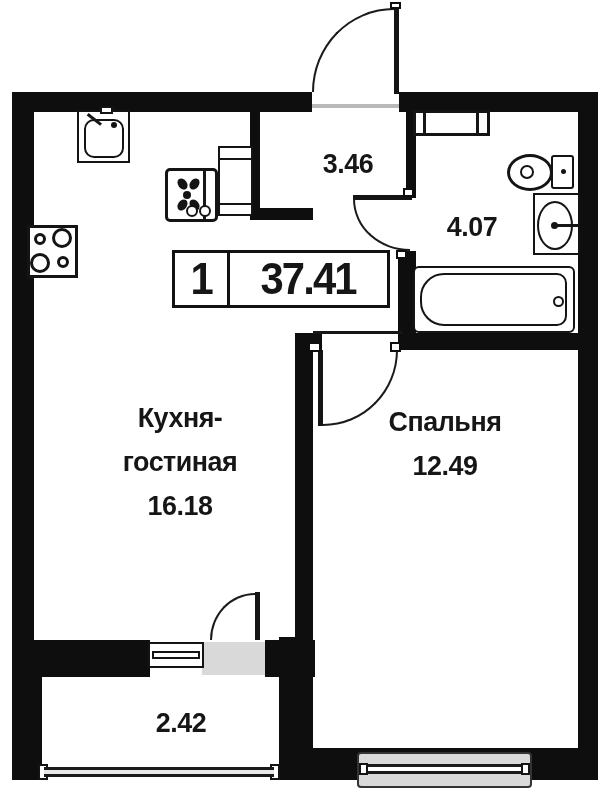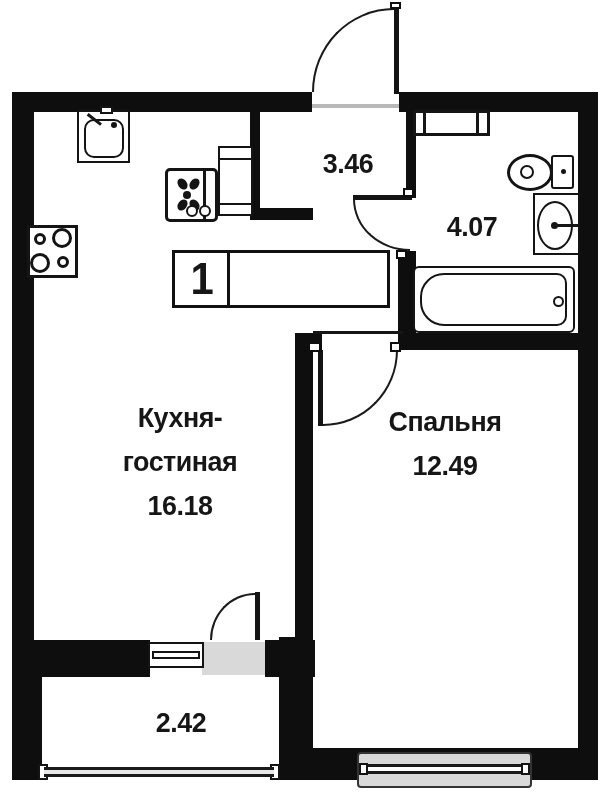--- a/index.html
+++ b/index.html
@@ -119,20 +119,23 @@
   <div style="position:absolute;left:551px;top:222px;width:7px;height:7px;border-radius:50%;background:#141414"></div>
 
   <div class="fix" style="left:413px;top:266px;width:162px;height:67px;border-radius:6px"></div>
   <div class="fix" style="left:420px;top:273px;width:147px;height:53px;border-width:2px;border-radius:24px 10px 10px 24px"></div>
   <div class="fix" style="left:553px;top:296px;width:11px;height:11px;border-radius:50%"></div>
 
   <div class="badge">
     <div class="cell1">
       <span class="badge-num">1</span>
     </div>
+    <div class="cell2">
+      <span class="badge-num">37.41</span>
+    </div>
   </div>
 
   <div class="label" style="left:60px;top:396px;width:240px">
     <div>Кухня-</div>
     <div>гостиная</div>
     <div>16.18</div>
   </div>
 
   <div class="label" style="left:345px;top:400px;width:200px">
     <div>Спальня</div>

